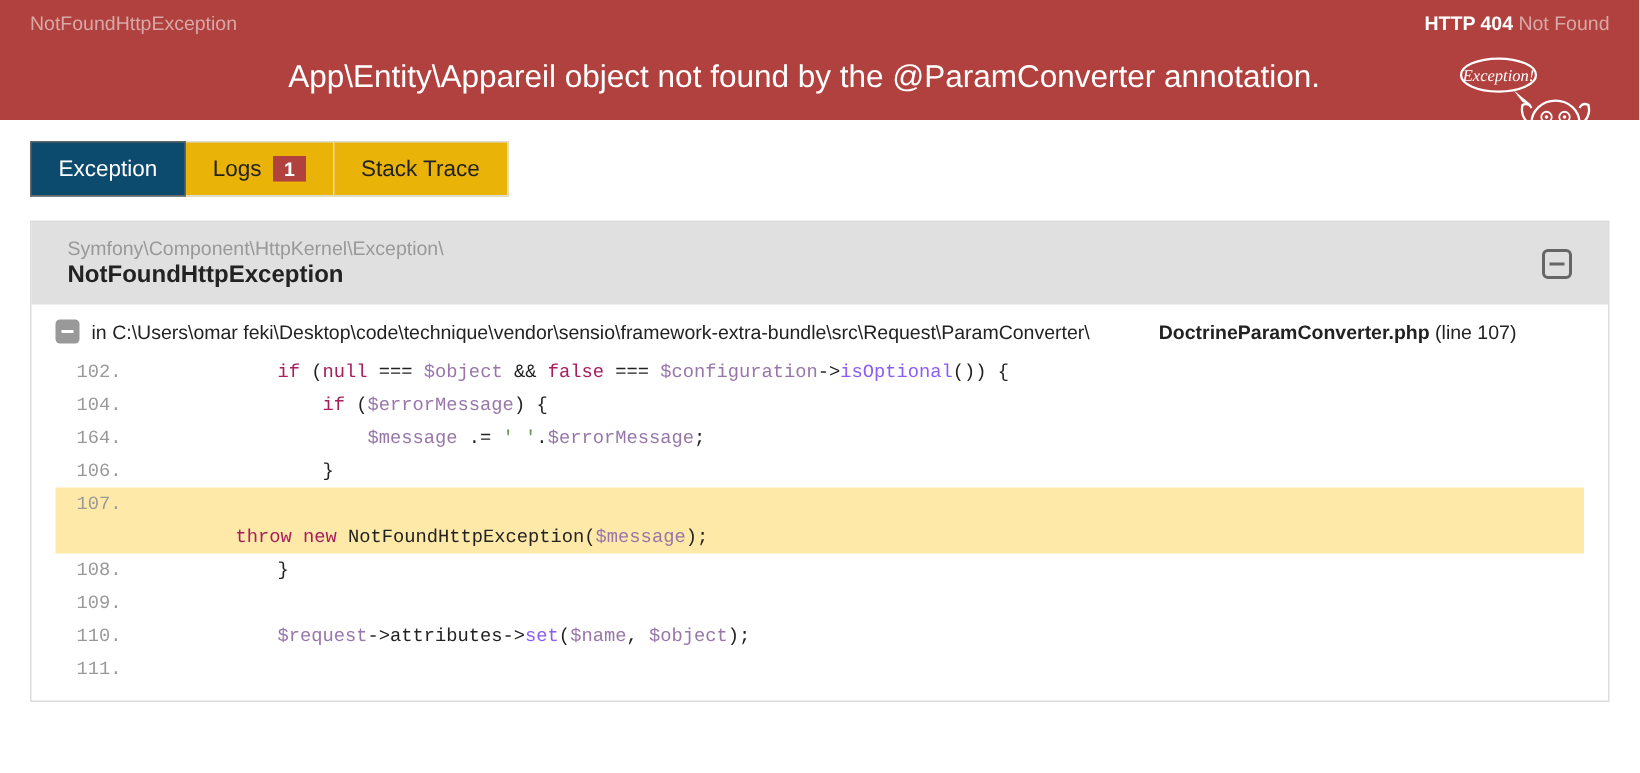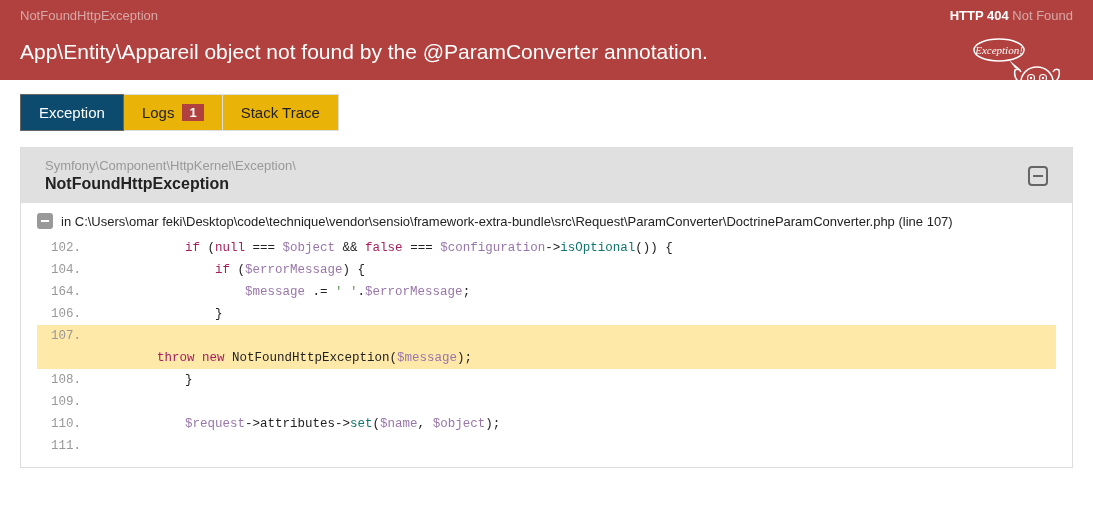--- a/index.html
+++ b/index.html
@@ -3,53 +3,53 @@
   <meta charset="utf-8">
   <style>
     * { box-sizing: border-box; margin: 0; padding: 0; }
     body { font-family: -apple-system, BlinkMacSystemFont, "Segoe UI", Helvetica, Arial, sans-serif; font-size: 14px; color: #222; background: #fff; }
     
     .header { background: #b0413e; color: #fff; padding: 8px 20px 14px; position: relative; }
     .header-top { display: flex; justify-content: space-between; font-size: 13px; margin-bottom: 14px; }
     .header-top-left { color: #d8a8a7; }
     .header-top-right { color: #fff; font-weight: 600; }
     .header-top-right .faded { color: #d8a8a7; font-weight: 400; }
-    .exception-message { font-size: 21px; font-weight: 400; max-width: 860px; line-height: 1.4; }
+    .exception-message { font-size: 21px; font-weight: 400; max-width: 860px; line-height: 1.4; text-align: right; }
     .ghost { position: absolute; right: 24px; top: 32px; }
     
     .tabs { margin: 14px 20px 0; display: flex; gap: 0; }
     .tab { padding: 9px 18px; border: 1px solid #ddd; background: #eab308; font-size: 15px; cursor: pointer; display: inline-flex; align-items: center; gap: 8px; }
     .tab:not(:first-child) { border-left: none; }
     .tab.active { background: #0c4a6e; color: #fff; border-color: #666; }
     .log-count { background: #b0413e; color: #fff; padding: 1px 7px; font-size: 13px; font-weight: 600; }
     
     .exception-panel { margin: 16px 20px; border: 1px solid #ddd; }
     .panel-header { background: #e0e0e0; padding: 10px 24px; display: flex; justify-content: space-between; align-items: center; }
     .panel-header-text { }
     .namespace { color: #999; font-size: 13px; }
     .class-name { font-weight: 700; font-size: 16px; color: #222; margin-top: 2px; }
     .collapse-btn { width: 20px; height: 20px; border: 2px solid #666; border-radius: 4px; display: flex; align-items: center; justify-content: center; cursor: pointer; }
     .collapse-btn-inner { width: 10px; height: 2px; background: #666; }
     
     .trace-section { padding: 10px 16px; }
     .trace-header { display: flex; align-items: center; gap: 8px; font-size: 13px; color: #222; margin-bottom: 8px; }
     .trace-collapse { width: 16px; height: 16px; background: #999; border-radius: 3px; display: flex; align-items: center; justify-content: center; cursor: pointer; }
     .trace-collapse-inner { width: 8px; height: 2px; background: #fff; }
-    .filename { font-weight: 400; }
+    .filename { font-weight: 700; padding-left: 46px; }
     
     .code { font-family: Consolas, Monaco, "Courier New", monospace; font-size: 12.5px; }
     .code-line { display: flex; min-height: 22px; line-height: 22px; }
     .line-number { width: 58px; text-align: right; padding-right: 14px; color: #999; flex-shrink: 0; user-select: none; }
     .line-content { flex: 1; white-space: pre; color: #222; }
     .highlighted { background: #ffe9a8; flex-direction: column; }
     
     .k { color: #a71d5d; }
     .s { color: #629755; }
     .v { color: #9876aa; }
-    .f { color: #0f766e; }
+    .f { color: #8b5cf6; }
   </style>
 </head>
 <body>
 
 <div class="header">
   <div class="header-top">
     <span class="header-top-left">NotFoundHttpException</span>
     <span class="header-top-right">
       <span>HTTP 404</span>
       <span class="faded">Not Found</span>

